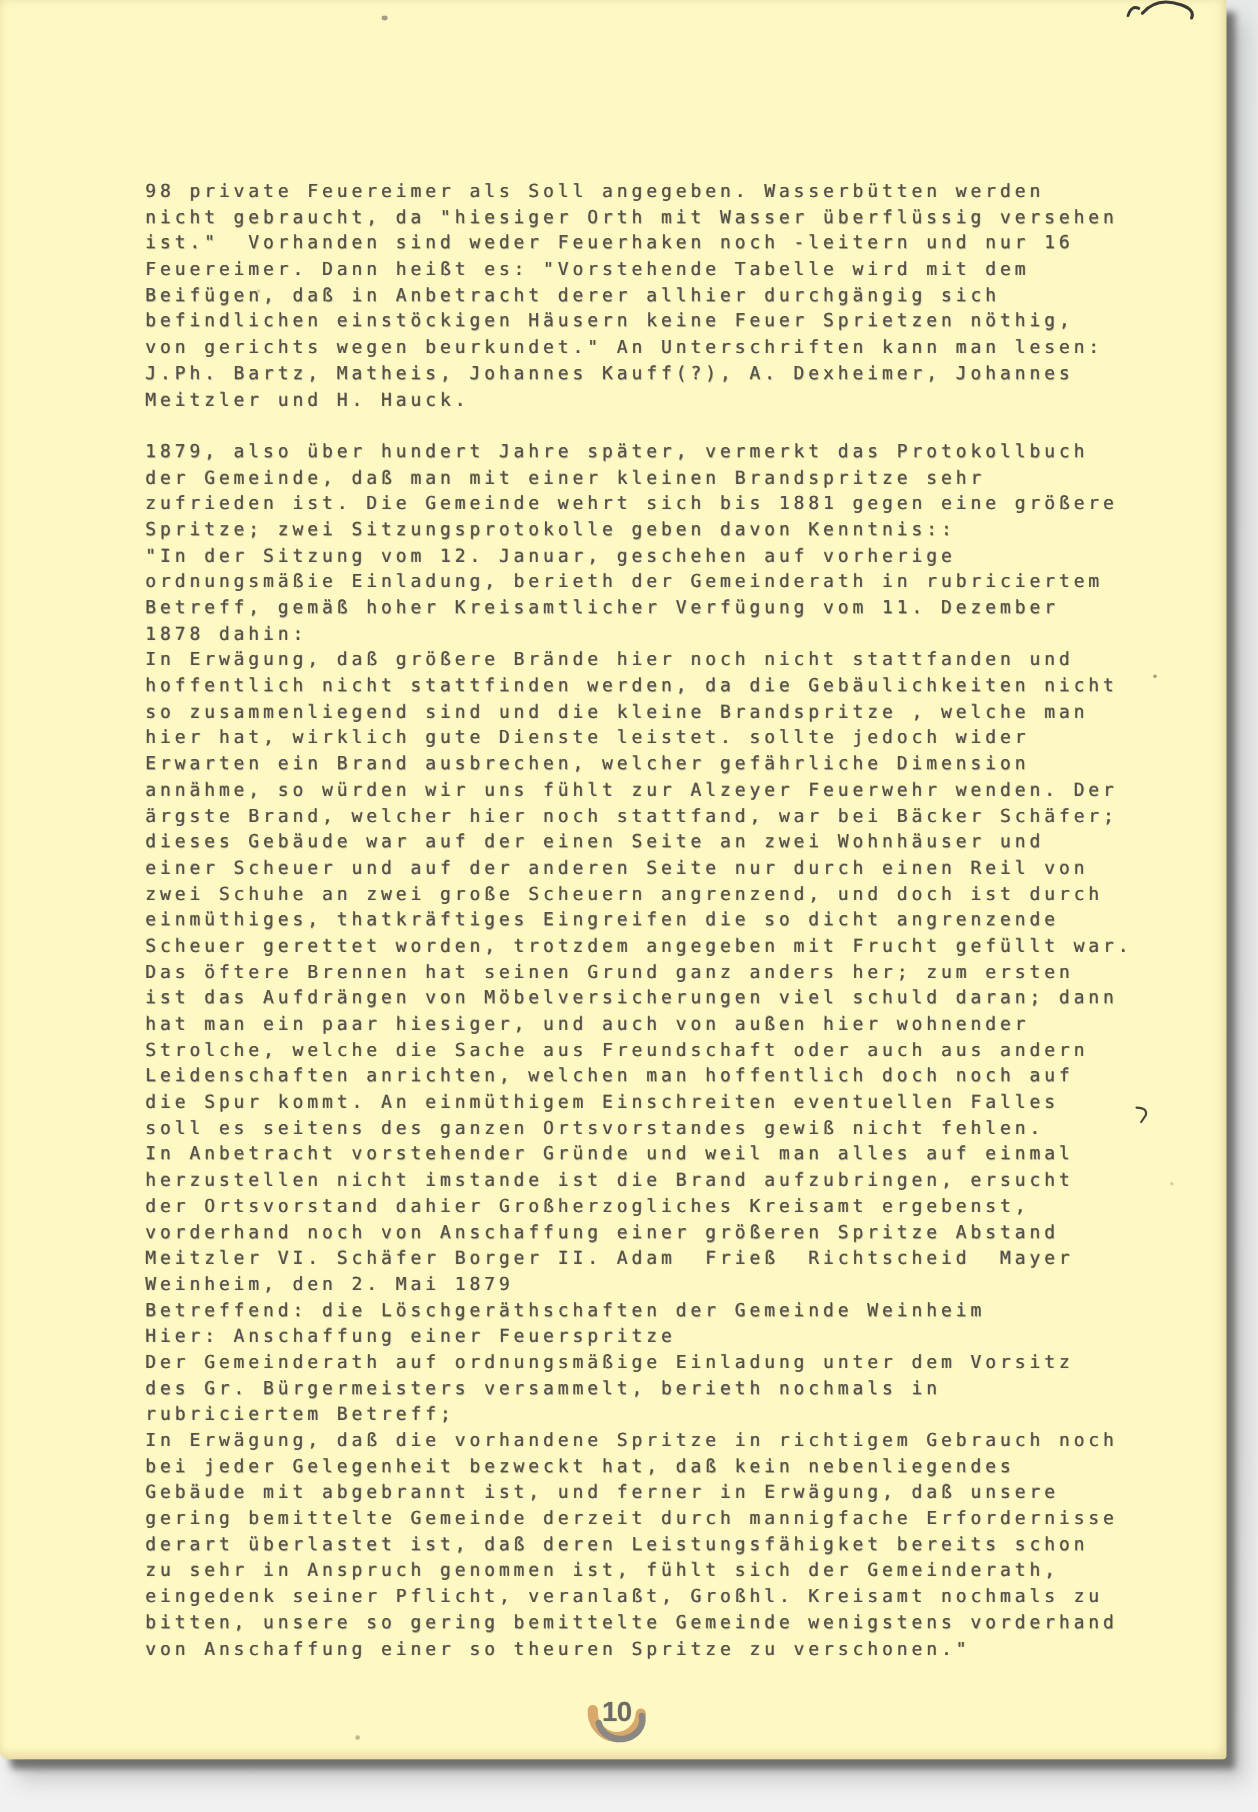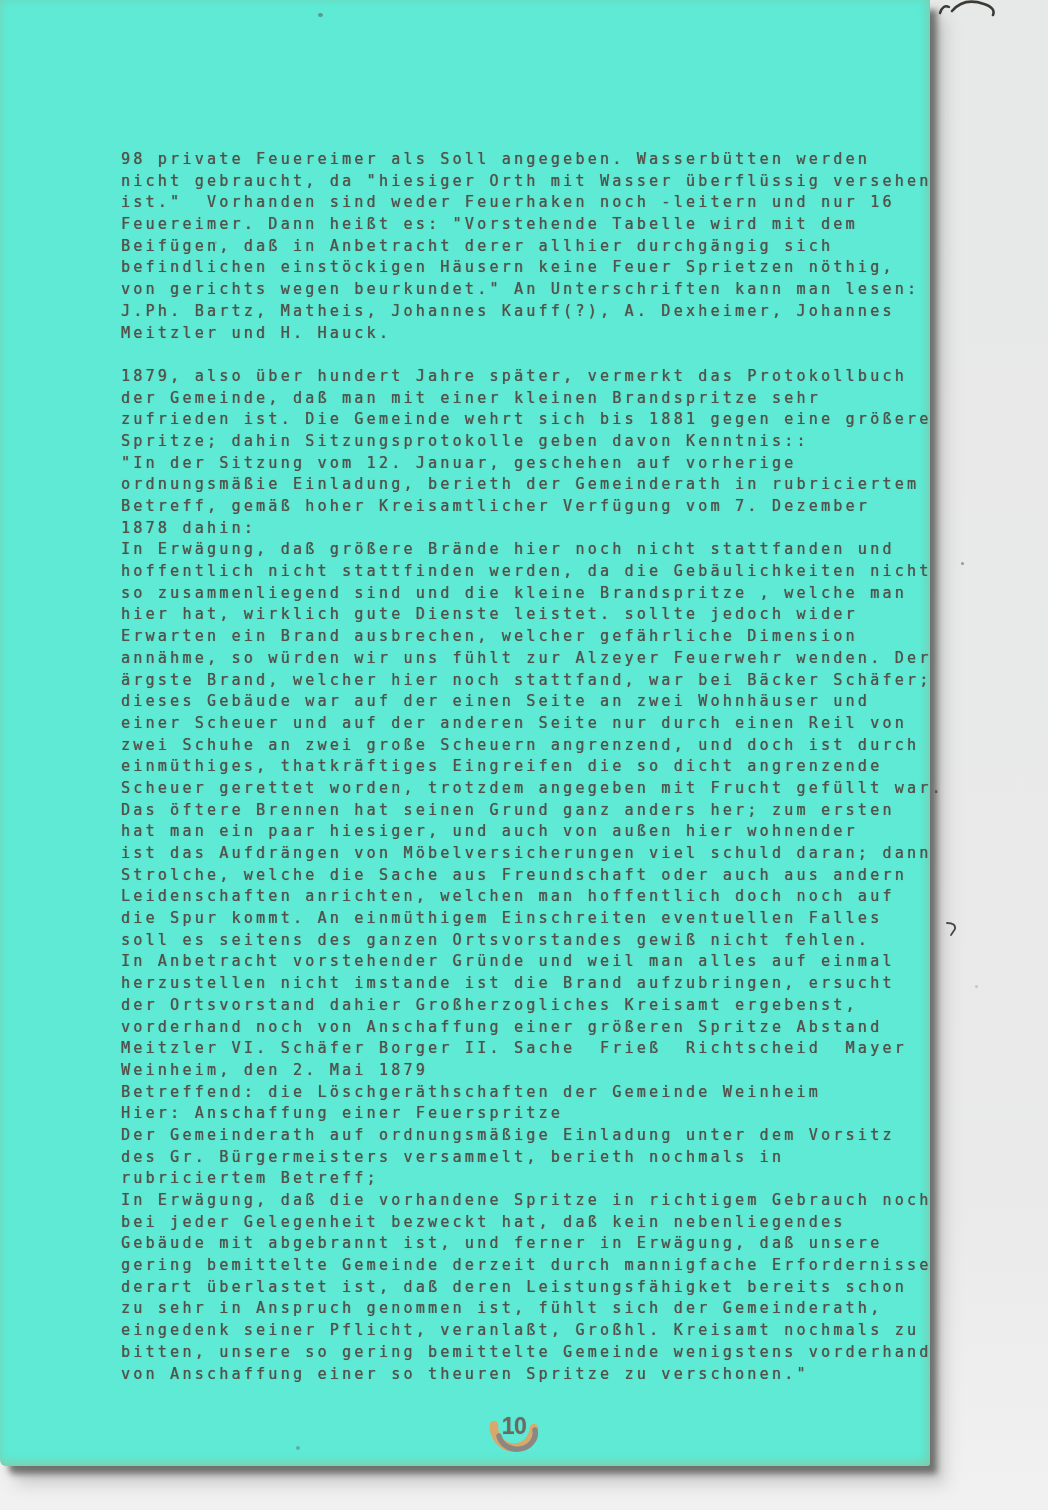--- a/index.html
+++ b/index.html
@@ -6,25 +6,25 @@
     margin: 0; padding: 0;
     width: 1048px; height: 1510px;
     overflow: hidden;
     background: linear-gradient(180deg, #e7e8e8 0%, #eaeaea 80%, #f1f1f1 100%);
     font-family: "DejaVu Sans Mono", monospace;
   }
   .stage { position: relative; width: 1048px; height: 1510px; }
 
   .paper {
     position: absolute; left: 0; top: 0;
-    width: 930px; height: 1466px;
+    width: 1022px; height: 1466px;
     background:
       radial-gradient(ellipse 900px 600px at 40% 18%, rgba(255,252,244,0.35), rgba(255,252,244,0) 70%),
       linear-gradient(180deg, #ece5d6 0%, #e9e2d1 45%, #e8dfcc 88%, #e6dac2 97%, #e2cda2 99.4%, #d8a косм66a 99.7%, #d9a66a 100%);
-    background-color: #5eead4;
+    background-color: #fef9c3;
     box-shadow:
       8px 9px 6px -1px rgba(96,96,94,0.85),
       15px 18px 16px rgba(120,120,118,0.30),
       inset -4px 0 8px rgba(165,145,112,0.18),
       inset 0 -5px 8px rgba(200,160,95,0.25);
     border-radius: 0 0 3px 6px;
   }
 
   .textblock {
     position: absolute; left: 121px; top: 149px;
@@ -93,49 +93,49 @@
           <div class="line">Beifügen, daß in Anbetracht derer allhier durchgängig sich</div>
           <div class="line">befindlichen einstöckigen Häusern keine Feuer Sprietzen nöthig,</div>
           <div class="line">von gerichts wegen beurkundet." An Unterschriften kann man lesen:</div>
           <div class="line">J.Ph. Bartz, Matheis, Johannes Kauff(?), A. Dexheimer, Johannes</div>
           <div class="line">Meitzler und H. Hauck.</div>
         </div>
       <div class="para">
           <div class="line">1879, also über hundert Jahre später, vermerkt das Protokollbuch</div>
           <div class="line">der Gemeinde, daß man mit einer kleinen Brandspritze sehr</div>
           <div class="line">zufrieden ist. Die Gemeinde wehrt sich bis 1881 gegen eine größere</div>
-          <div class="line">Spritze; dahin Sitzungsprotokolle geben davon Kenntnis::</div>
+          <div class="line">Spritze; zwei Sitzungsprotokolle geben davon Kenntnis::</div>
           <div class="line">"In der Sitzung vom 12. Januar, geschehen auf vorherige</div>
           <div class="line">ordnungsmäßie Einladung, berieth der Gemeinderath in rubriciertem</div>
-          <div class="line">Betreff, gemäß hoher Kreisamtlicher Verfügung vom 7. Dezember</div>
+          <div class="line">Betreff, gemäß hoher Kreisamtlicher Verfügung vom 11. Dezember</div>
           <div class="line">1878 dahin:</div>
           <div class="line">In Erwägung, daß größere Brände hier noch nicht stattfanden und</div>
           <div class="line">hoffentlich nicht stattfinden werden, da die Gebäulichkeiten nicht</div>
           <div class="line">so zusammenliegend sind und die kleine Brandspritze , welche man</div>
           <div class="line">hier hat, wirklich gute Dienste leistet. sollte jedoch wider</div>
           <div class="line">Erwarten ein Brand ausbrechen, welcher gefährliche Dimension</div>
           <div class="line">annähme, so würden wir uns fühlt zur Alzeyer Feuerwehr wenden. Der</div>
           <div class="line">ärgste Brand, welcher hier noch stattfand, war bei Bäcker Schäfer;</div>
           <div class="line">dieses Gebäude war auf der einen Seite an zwei Wohnhäuser und</div>
           <div class="line">einer Scheuer und auf der anderen Seite nur durch einen Reil von</div>
           <div class="line">zwei Schuhe an zwei große Scheuern angrenzend, und doch ist durch</div>
           <div class="line">einmüthiges, thatkräftiges Eingreifen die so dicht angrenzende</div>
           <div class="line">Scheuer gerettet worden, trotzdem angegeben mit Frucht gefüllt war.</div>
           <div class="line">Das öftere Brennen hat seinen Grund ganz anders her; zum ersten</div>
+          <div class="line">ist das Aufdrängen von Möbelversicherungen viel schuld daran; dann</div>
           <div class="line">hat man ein paar hiesiger, und auch von außen hier wohnender</div>
-          <div class="line">ist das Aufdrängen von Möbelversicherungen viel schuld daran; dann</div>
           <div class="line">Strolche, welche die Sache aus Freundschaft oder auch aus andern</div>
           <div class="line">Leidenschaften anrichten, welchen man hoffentlich doch noch auf</div>
           <div class="line">die Spur kommt. An einmüthigem Einschreiten eventuellen Falles</div>
           <div class="line">soll es seitens des ganzen Ortsvorstandes gewiß nicht fehlen.</div>
           <div class="line">In Anbetracht vorstehender Gründe und weil man alles auf einmal</div>
           <div class="line">herzustellen nicht imstande ist die Brand aufzubringen, ersucht</div>
           <div class="line">der Ortsvorstand dahier Großherzogliches Kreisamt ergebenst,</div>
           <div class="line">vorderhand noch von Anschaffung einer größeren Spritze Abstand</div>
-          <div class="line">Meitzler VI. Schäfer Borger II. Sache  Frieß  Richtscheid  Mayer</div>
+          <div class="line">Meitzler VI. Schäfer Borger II. Adam  Frieß  Richtscheid  Mayer</div>
           <div class="line">Weinheim, den 2. Mai 1879</div>
           <div class="line">Betreffend: die Löschgeräthschaften der Gemeinde Weinheim</div>
           <div class="line">Hier: Anschaffung einer Feuerspritze</div>
           <div class="line">Der Gemeinderath auf ordnungsmäßige Einladung unter dem Vorsitz</div>
           <div class="line">des Gr. Bürgermeisters versammelt, berieth nochmals in</div>
           <div class="line">rubriciertem Betreff;</div>
           <div class="line">In Erwägung, daß die vorhandene Spritze in richtigem Gebrauch noch</div>
           <div class="line">bei jeder Gelegenheit bezweckt hat, daß kein nebenliegendes</div>
           <div class="line">Gebäude mit abgebrannt ist, und ferner in Erwägung, daß unsere</div>
           <div class="line">gering bemittelte Gemeinde derzeit durch mannigfache Erfordernisse</div>

